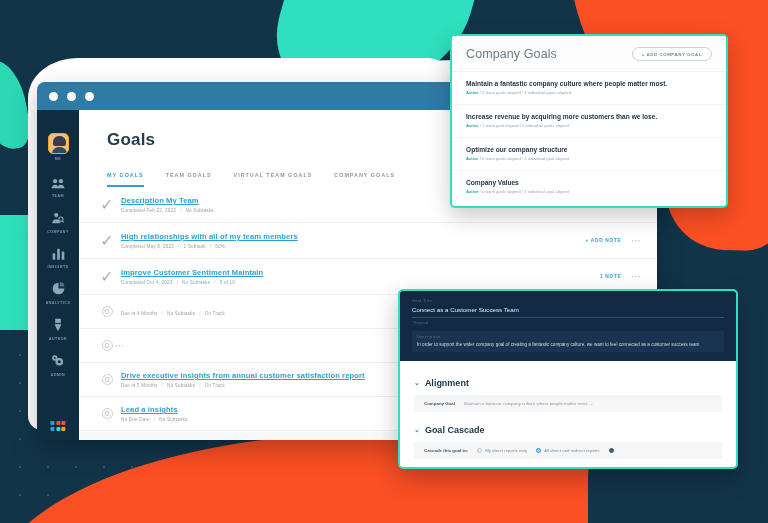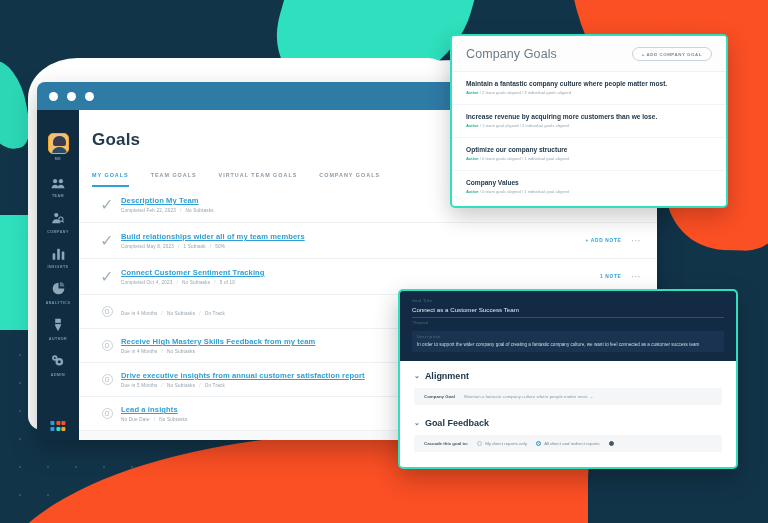--- a/index.html
+++ b/index.html
@@ -151,21 +151,21 @@
   .logo-dots {
     position: absolute; bottom: 9px; left: 50%;
     transform: translateX(-50%);
     display: grid; grid-template-columns: repeat(3, 4px);
     gap: 1.6px;
   }
   .logo-dots i { width: 4px; height: 4px; border-radius: 1px; display:block; }
 
   
   .content { flex: 1; background: #f8f9fb; overflow: hidden; }
-  .content-head { background: #ffffff; padding: 20px 24px 0 13px; }
+  .content-head { background: #ffffff; padding: 20px 24px 0 28px; }
   .page-title {
     font-size: 17px; font-weight: 700; color: #233b4d;
     letter-spacing: .2px;
   }
   .tabs { display: flex; gap: 22px; margin-top: 22px; }
   .tab {
     font-size: 5.4px; font-weight: 700; letter-spacing: 1px;
     color: #8b9aa6; padding-bottom: 7px; text-transform: uppercase;
     border-bottom: 2px solid transparent;
   }
@@ -255,21 +255,21 @@
     font-size: 6.2px; color: #e8eef4; margin-top: 3px;
     padding-bottom: 4px; border-bottom: 1px solid #33506b;
   }
   .fld-req { font-size: 3.6px; color: #4d6478; margin-top: 3px; }
   .fld-box {
     margin-top: 6px; background: #1a3350;
     border-radius: 2px; padding: 4px 5px 5px 5px;
   }
   .fld-desc { font-size: 4.6px; color: #cfdbe6; margin-top: 3px; }
 
-  .fc-light { background: #ffffff; padding: 10px 14px 0 14px; }
+  .fc-light { background: #ffffff; padding: 17px 14px 0 14px; }
   .sect-head {
     display: flex; align-items: center; gap: 5px;
     font-size: 9px; font-weight: 700; color: #20384c;
   }
   .caret { color: #6d8294; font-size: 7px; }
   .sect-row {
     margin-top: 7px; background: #f4f6f8; border-radius: 2px;
     padding: 6px 10px; display: flex; align-items: center; gap: 9px;
   }
   .row-label { font-size: 4.4px; font-weight: 700; color: #44596a; white-space: nowrap; }
@@ -427,33 +427,33 @@
             </div>
             <div class="goal-right">
               <span></span>
               <span class="dots-btn">···</span>
             </div>
           </div>
 
           <div class="goal-row">
             <div class="goal-check">✓</div>
             <div class="goal-main">
-              <div class="goal-title">Build relationships wider all of my team members</div>
+              <div class="goal-title">High relationships with all of my team members</div>
               <div class="goal-meta"><em style="font-style:normal">Completed May 8, 2023</em><span>/</span><em style="font-style:normal">1 Subtask</em><span>/</span><em style="font-style:normal">50%</em></div>
             </div>
             <div class="goal-right">
               <span>+ ADD NOTE</span>
               <span class="dots-btn">···</span>
             </div>
           </div>
 
           <div class="goal-row">
             <div class="goal-check">✓</div>
             <div class="goal-main">
-              <div class="goal-title">Connect Customer Sentiment Tracking</div>
+              <div class="goal-title">Improve Customer Sentiment Maintain</div>
               <div class="goal-meta"><em style="font-style:normal">Completed Oct 4, 2023</em><span>/</span><em style="font-style:normal">No Subtasks</em><span>/</span><em style="font-style:normal">5 of 10</em></div>
             </div>
             <div class="goal-right">
               <span>1 NOTE</span>
               <span class="dots-btn">···</span>
             </div>
           </div>
 
           <div class="goal-row">
             <div class="goal-check">
@@ -468,24 +468,20 @@
               <span class="dots-btn">···</span>
             </div>
           </div>
 
           <div class="goal-row">
             <div class="goal-check">
                 <span class="ring">
                   <i></i>
                 </span>
               </div>
-            <div class="goal-main">
-              <div class="goal-title">Receive High Mastery Skills Feedback from my team</div>
-              <div class="goal-meta"><em style="font-style:normal">Due in 4 Months</em><span>/</span><em style="font-style:normal">No Subtasks</em></div>
-            </div>
             <div class="goal-right">
               <span class="dots-btn">···</span>
             </div>
           </div>
 
           <div class="goal-row">
             <div class="goal-check">
                 <span class="ring">
                   <i></i>
                 </span>
@@ -562,21 +558,21 @@
         <span class="caret">⌄</span>
         <span>Alignment</span>
       </div>
       <div class="sect-row">
         <span class="row-label">Company Goal</span>
         <span class="row-select">Maintain a fantastic company culture where people matter most.  ⌄</span>
       </div>
 
       <div class="sect-head" style="margin-top:13px">
         <span class="caret">⌄</span>
-        <span>Goal Feedback</span>
+        <span>Goal Cascade</span>
       </div>
       <div class="sect-row">
         <span class="row-label">Cascade this goal to:</span>
         <span class="radio-opt">
           <span class="radio"></span>
           <span>My direct reports only</span>
         </span>
         <span class="radio-opt">
           <span class="radio on"></span>
           <span>All direct and indirect reports</span>

